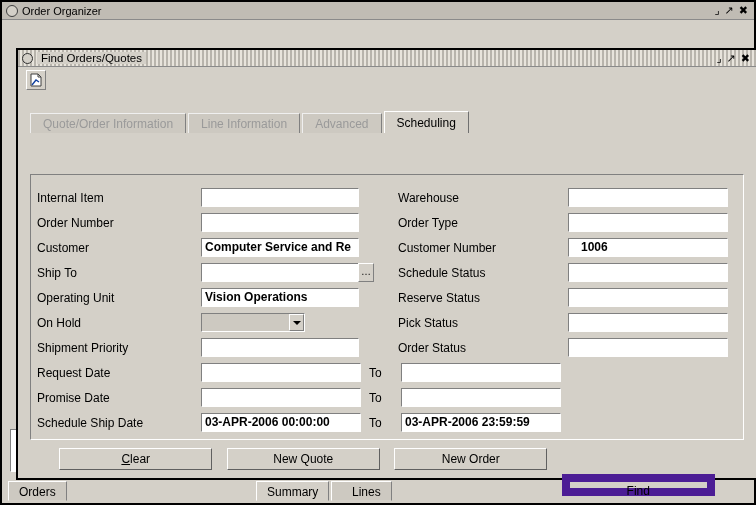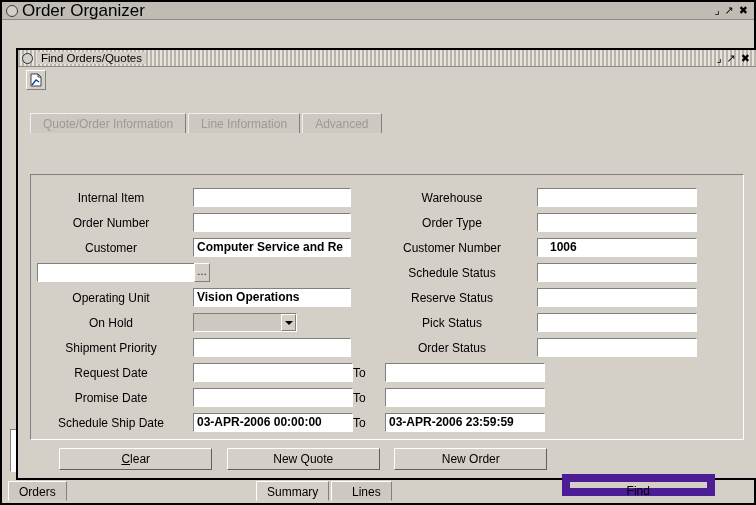--- a/index.html
+++ b/index.html
@@ -36,21 +36,21 @@
   }
   .titlebar .tb-icon {
     width: 12px; height: 12px;
     border: 1px solid #404040;
     border-radius: 50%;
     margin: 0 4px 0 2px;
     background: #d4d0c8;
     box-sizing: border-box;
   }
   .titlebar .tb-title {
-    font-size: 17px;
+    font-size: 11px;
     font-weight: normal;
     flex: 1;
   }
   .tb-buttons {
     display: flex;
     gap: 5px;
     padding-right: 4px;
     font-size: 11px;
     line-height: 11px;
   }
@@ -166,31 +166,31 @@
   }
   .col { display: flex; flex-direction: column; }
   .col-left { margin-left: 6px; }
   .col-right { margin-left: 24px; }
   .row {
     display: flex;
     align-items: center;
     height: 25px;
   }
   .lbl {
-    text-align: center;
-    padding-right: 8px;
+    text-align: left;
+    padding-right: 16px;
     font-size: 12px;
     white-space: nowrap;
   }
   .lbl-left { width: 148px; }
   .lbl-right { width: 154px; }
   .lbl-to {
     width: 28px;
     text-align: left;
-    padding-left: 0;
+    padding-left: 8px;
     padding-right: 4px;
   }
   .fld {
     height: 19px;
     background: #fff;
     border: 1px solid;
     border-color: #808080 #ffffff #ffffff #808080;
     box-sizing: border-box;
     font-family: "Liberation Sans", sans-serif;
     font-size: 12px;
@@ -367,39 +367,41 @@
           <path d="M9 1 v3 h3" fill="none" stroke="#404040" stroke-width="1"></path>
           <path d="M3 12 l4 -5 l3 2" fill="none" stroke="#1040a0" stroke-width="1.4"></path>
         </svg>
       </div>
     </div>
 
     <div class="tabs">
       <div class="tab">Quote/Order Information</div>
       <div class="tab">Line Information</div>
       <div class="tab">Advanced</div>
+      <div class="tab active">Scheduling</div>
     </div>
 
     <div class="panel">
       <div class="fields">
 
         <div class="col col-left">
           <div class="row">
             <div class="lbl lbl-left">Internal Item</div>
             <div class="fld w-left"></div>
           </div>
           <div class="row">
             <div class="lbl lbl-left">Order Number</div>
             <div class="fld w-left"></div>
           </div>
           <div class="row">
             <div class="lbl lbl-left">Customer</div>
             <div class="fld w-left bold">Computer Service and Re</div>
           </div>
           <div class="row">
+            <div class="lbl lbl-left">Ship To</div>
             <div class="lov-wrap">
               <div class="fld w-left"></div>
               <div class="lov-btn">…</div>
             </div>
           </div>
           <div class="row">
             <div class="lbl lbl-left">Operating Unit</div>
             <div class="fld w-left bold">Vision Operations</div>
           </div>
           <div class="row">

